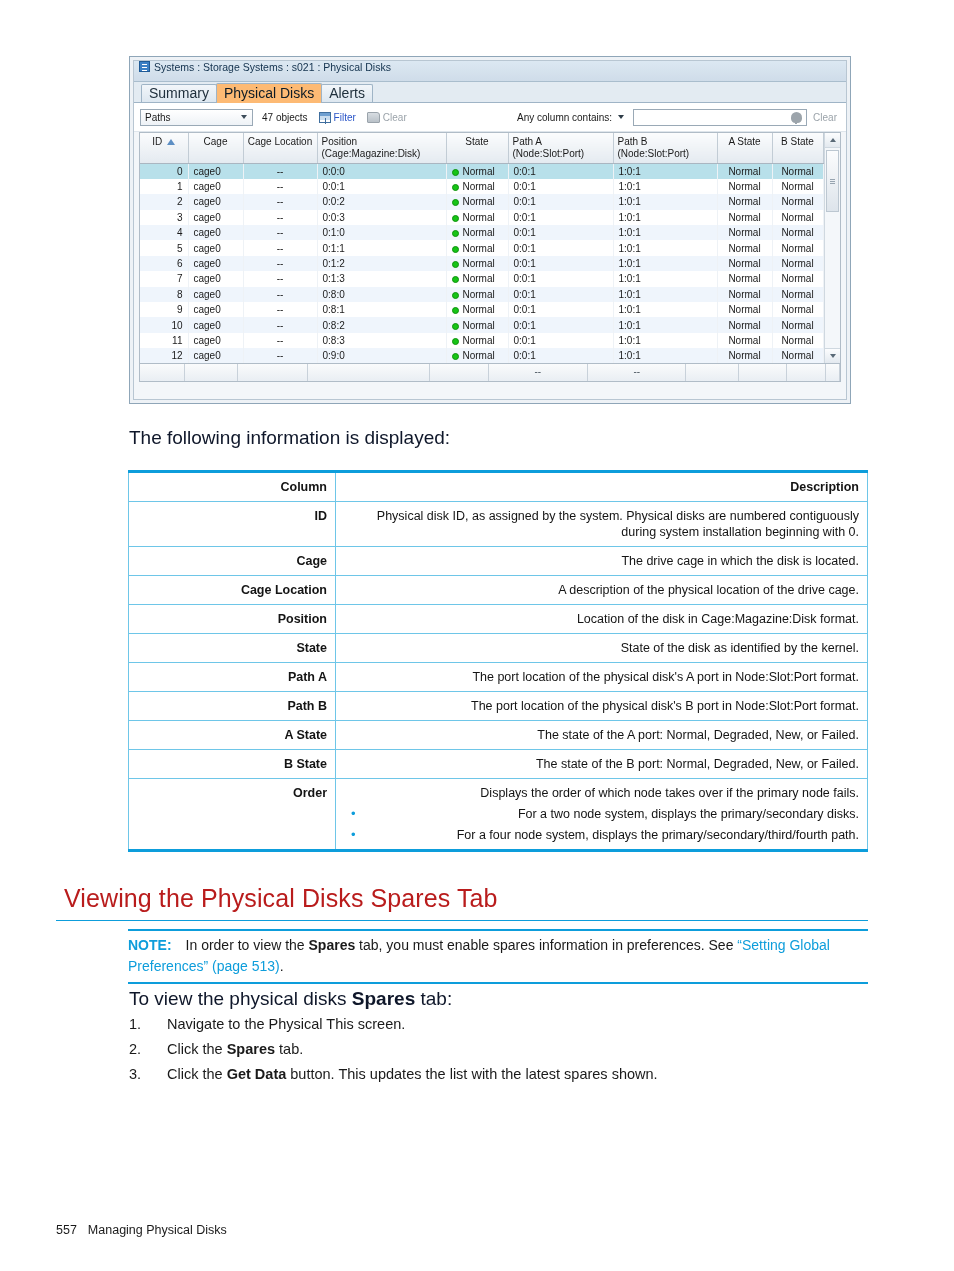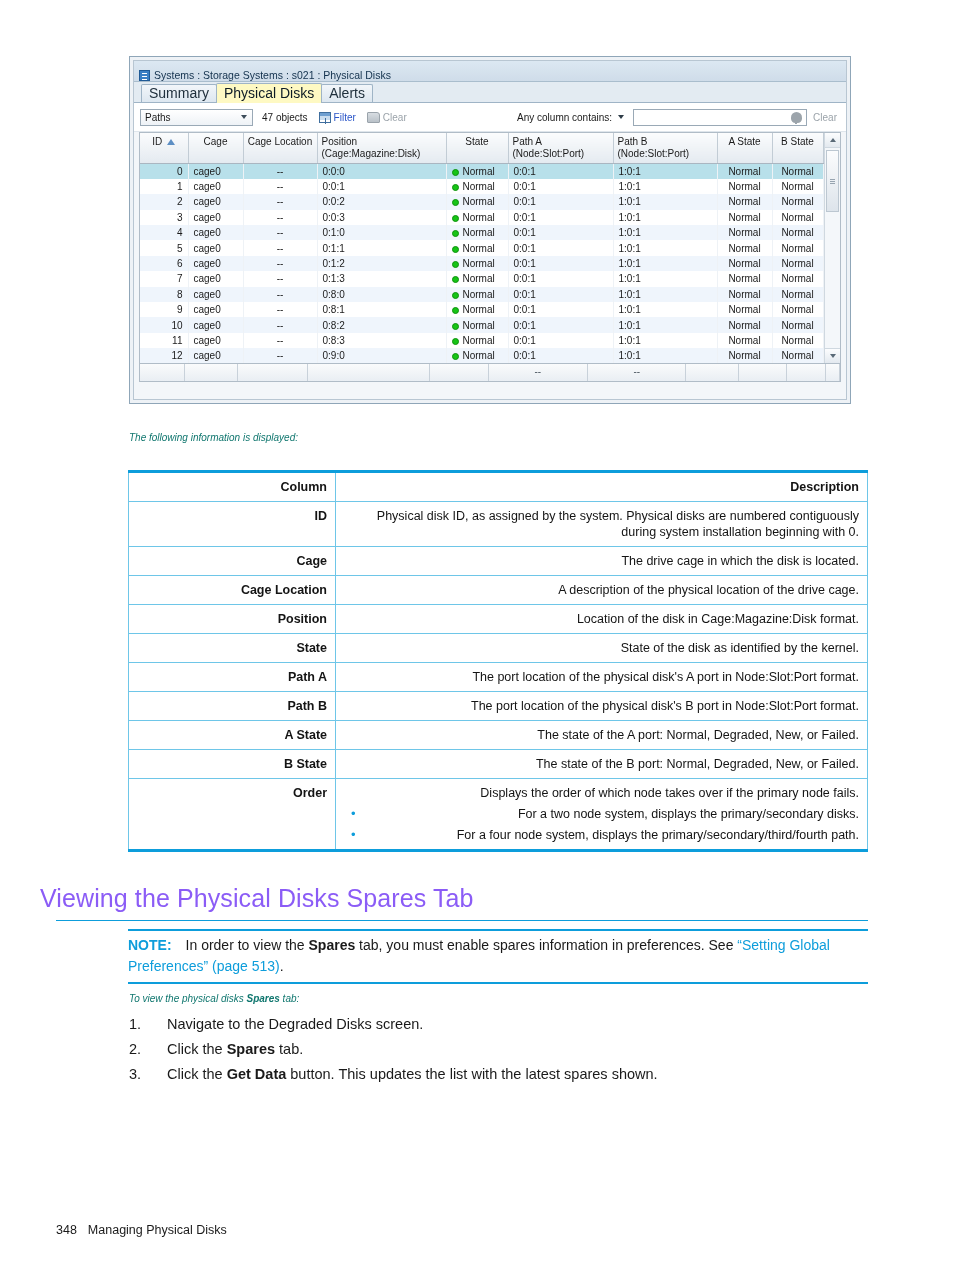--- a/index.html
+++ b/index.html
@@ -35,21 +35,21 @@
     border: 1px solid #b8c6d2;
     box-sizing: border-box;
     display: flex;
     flex-direction: column;
   }
   .titlebar {
     height: 20px;
     background: linear-gradient(#dce8f2, #cfdce9);
     border-bottom: 1px solid #a9bdcd;
     display: flex;
-    align-items: flex-end;
+    align-items: flex-start;
     padding-left: 5px;
     font-size: 10.5px;
     color: #12314d;
     flex: none;
   }
   .tb-icon {
     width: 11px;
     height: 11px;
     margin-right: 4px;
     background: #3b7fc4;
@@ -82,21 +82,21 @@
     padding: 2px 7px 3px 7px;
     border: 1px solid #9fb4c6;
     border-bottom: none;
     background: linear-gradient(#f2f6fa, #dde7f0);
     color: #20303d;
     margin-right: -1px;
     border-radius: 2px 2px 0 0;
     line-height: 12px;
   }
   .tab.active {
-    background: #fef9c3;
+    background: #fdba74;
     position: relative;
     z-index: 2;
     padding-top: 3px;
     padding-bottom: 4px;
     margin-bottom: -1px;
     color: #0d1b26;
   }
 
   
   .toolbar {
@@ -336,24 +336,23 @@
   }
   .shot-foot {
     height: 13px;
     background: #f3f6f9;
     flex: none;
   }
 
   
   .para {
     position: absolute;
-    font-size: 10px;
-    color: #0f766e;
+    font-size: 19px;
+    color: #0f172a;
     line-height: 20px;
-    font-style: italic;
   }
   #intro-para { left: 129px; top: 428px; }
 
   .desc-table {
     position: absolute;
     left: 128px;
     top: 470px;
     width: 740px;
     border-collapse: collapse;
     font-size: 12.5px;
@@ -379,26 +378,26 @@
   .desc-table li::before {
     content: "\2022";
     position: absolute;
     left: -13px;
     color: #0d9ddb;
     font-size: 13px;
   }
 
   h1.section {
     position: absolute;
-    left: 40px;
+    left: 64px;
     top: 884px;
     margin: 0;
     font-size: 25px;
     font-weight: normal;
-    color: #8b5cf6;
+    color: #b91c1c;
     letter-spacing: .1px;
   }
   .h1-rule {
     position: absolute;
     left: 56px;
     top: 920px;
     width: 812px;
     height: 1px;
     background: #0d9ddb;
   }
@@ -783,20 +782,20 @@
     <a class="note-link" href="#" style="text-decoration:none">“Setting Global Preferences” (page 513)</a><span>.</span>
   </div>
   <div class="note-bot"></div>
 </div>
 
 <div class="para" id="toview-para">
   <span>To view the physical disks</span> <b>Spares</b> <span>tab:</span>
 </div>
 
 <ol class="steps" id="steps-list">
-    <li><span class="num">1.</span><span>Navigate to the Degraded Disks screen.</span></li>
+    <li><span class="num">1.</span><span>Navigate to the Physical This screen.</span></li>
     <li><span class="num">2.</span><span>Click the </span><b>Spares</b><span> tab.</span></li>
     <li><span class="num">3.</span><span>Click the </span><b>Get Data</b><span> button. This updates the list with the latest spares shown.</span></li>
   </ol>
 
 <div class="footer">
-  <span class="pg">348</span><span>Managing Physical Disks</span>
+  <span class="pg">557</span><span>Managing Physical Disks</span>
 </div>
 
 </body></html>

